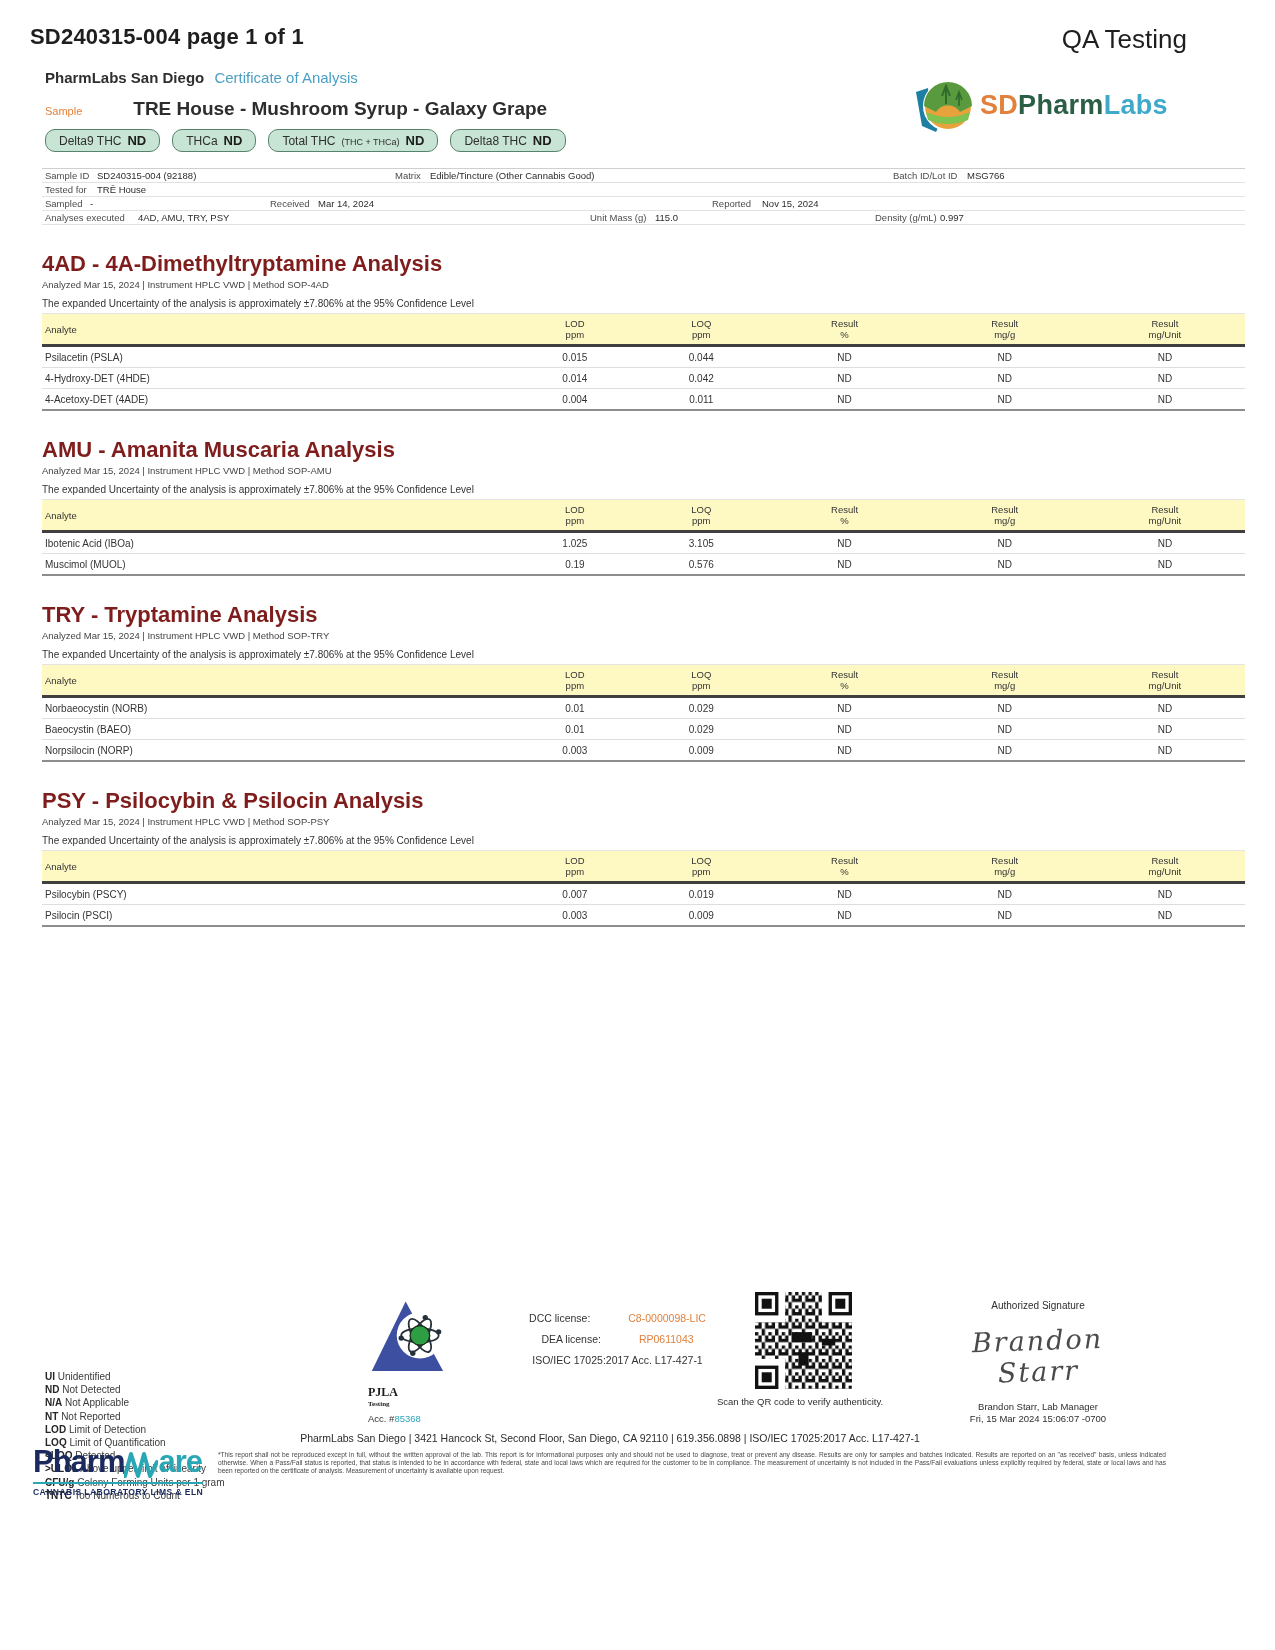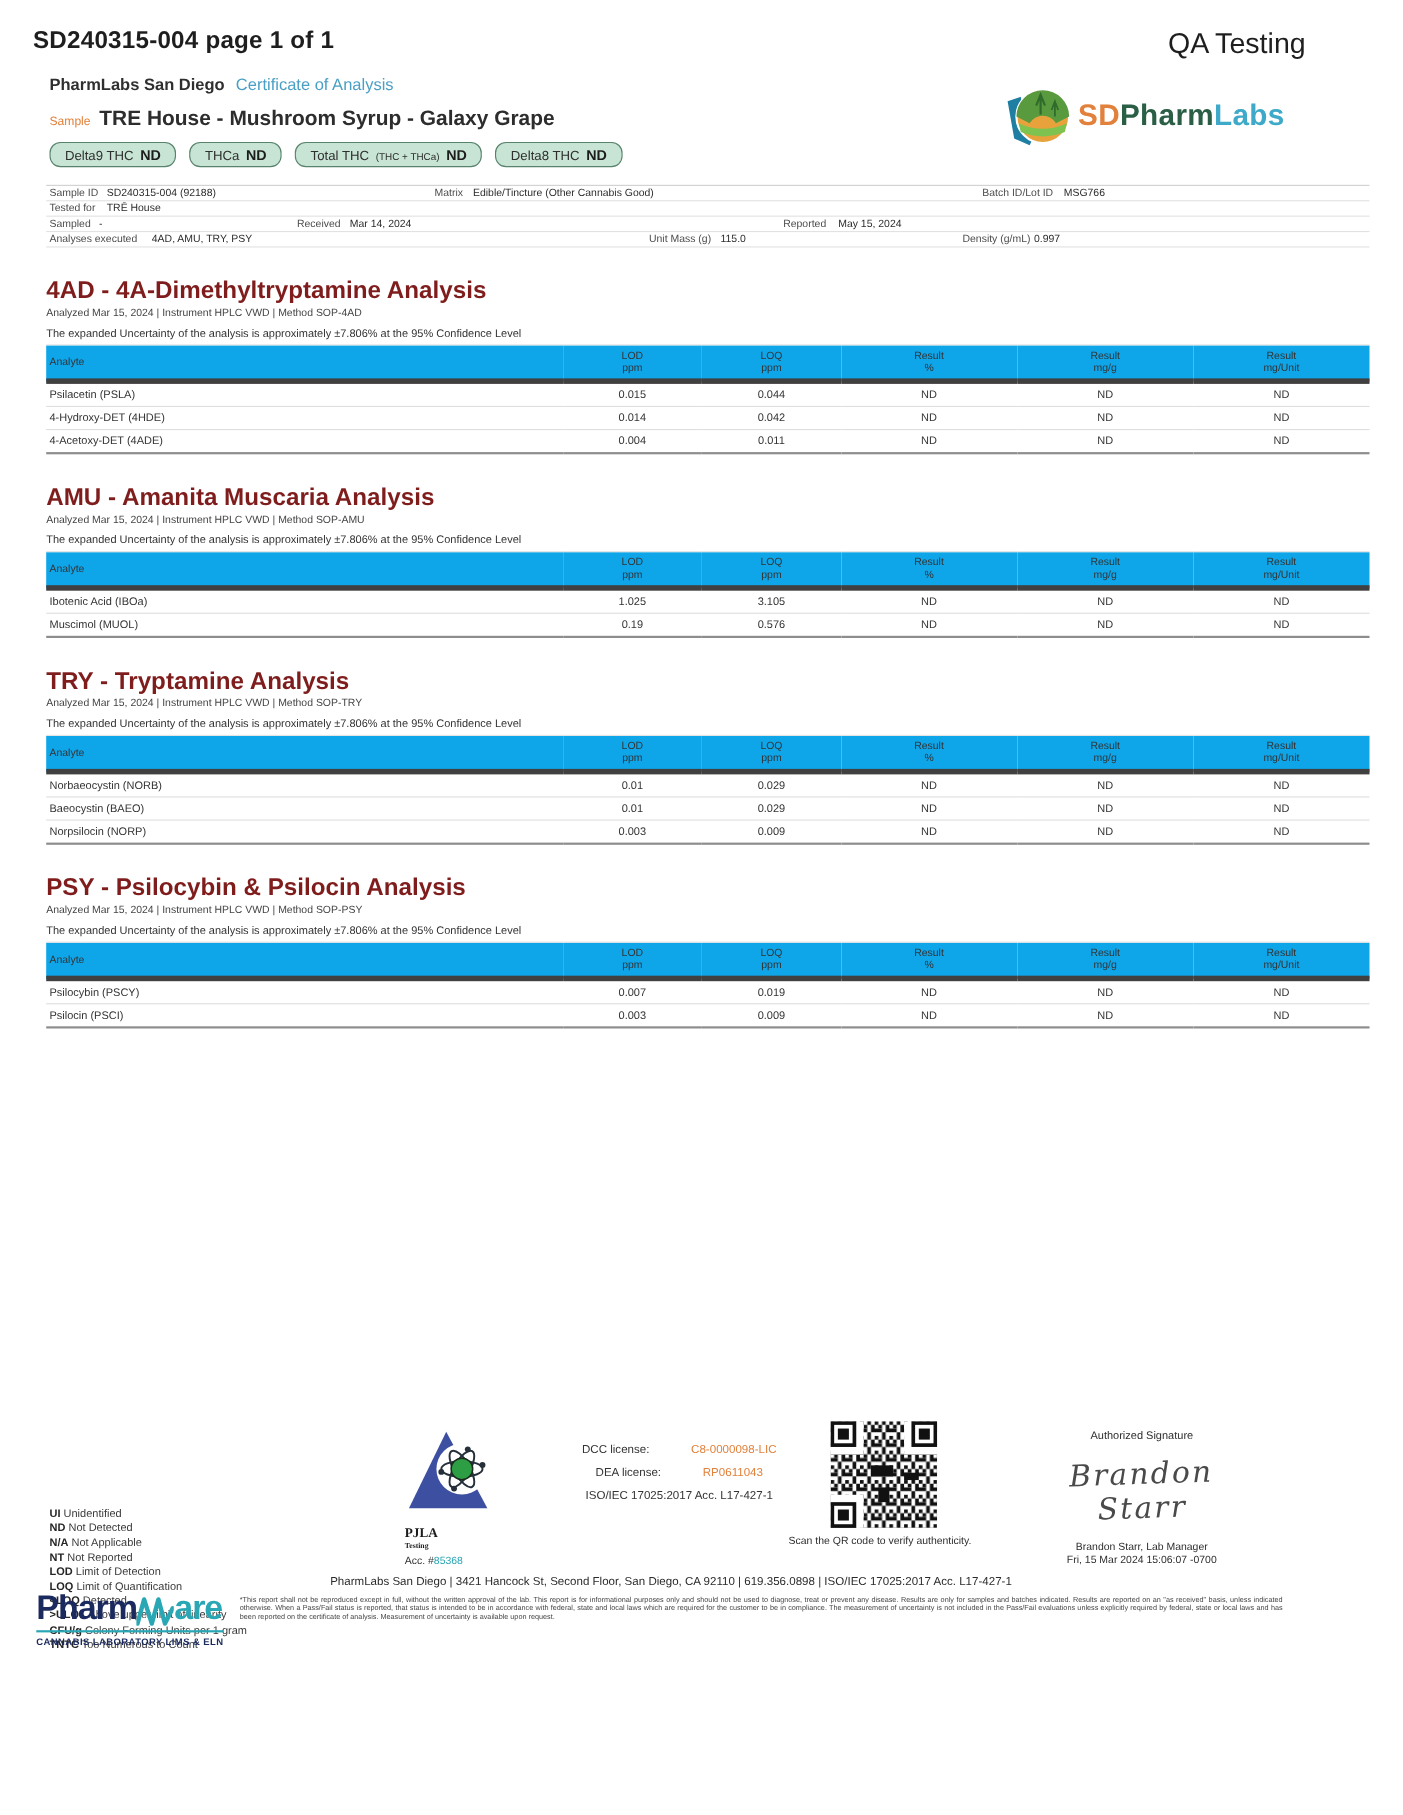--- a/index.html
+++ b/index.html
@@ -5,21 +5,21 @@
   html,body{margin:0;padding:0;background:#ffffff;}
   .page{position:relative;width:1275px;height:1650px;background:#fff;overflow:hidden;
         font-family:"Liberation Sans",sans-serif;color:#333;}
   
   .topbar{display:flex;justify-content:space-between;align-items:flex-start;padding:24px 88px 0 30px;}
   .doc-title{font-size:22px;font-weight:600;color:#1e1e1e;letter-spacing:0.2px;}
   .qa-label{font-size:26px;font-weight:400;color:#1e1e1e;}
   .lab-line{margin:14px 0 12px 45px;font-size:15px;}
   .lab-name{font-weight:700;color:#2f2f2f;}
   .doc-type{color:#4a9fc4;font-weight:500;margin-left:6px;}
-  .sample-line{margin:7px 0 0 45px;display:flex;align-items:baseline;}
+  .sample-line{margin:7px 0 0 45px;display:flex;align-items:baseline;gap:43px;}
   .sample-label{font-size:11px;color:#e2813b;margin-right:8px;}
   .sample-name{font-size:19px;font-weight:700;color:#2d2d2d;}
   .pill-row{margin:9px 0 0 45px;display:flex;gap:12px;}
   .pill{background:#c7e4d4;border:1.5px solid #57826c;border-radius:10px;
         padding:3px 13px;font-size:12px;color:#2f2f2f;display:flex;align-items:baseline;gap:6px;}
   .pill-sub{font-size:9px;}
   .pill-val{font-weight:700;font-size:13px;color:#1c1c1c;}
   .emblem{position:absolute;left:912px;top:74px;display:flex;align-items:center;}
   .emblem-text{font-size:27px;font-weight:700;letter-spacing:0.3px;margin-left:4px;}
   .emb-sd{color:#e2813b;}
@@ -30,22 +30,22 @@
   .info-row{position:relative;height:13px;border-bottom:1px solid #e2e2e2;font-size:9.5px;}
   .info-row span{position:absolute;top:1px;white-space:nowrap;}
   .il{color:#4c4c4c;}
   .iv{color:#2c2c2c;}
   
   .section{margin:26px 30px 0 42px;}
   .sec-title{font-size:22px;font-weight:600;color:#7f1d1d;}
   .sec-meta{font-size:9.5px;color:#454545;margin-top:2px;}
   .sec-unc{font-size:10px;color:#333;margin-top:8px;margin-bottom:4px;}
   table.res{width:100%;border-collapse:collapse;table-layout:fixed;}
-  table.res th{background:#0ea5e9;font-weight:400;font-size:9.5px;color:#333;
-               padding:4px 2px;border-top:1px solid #e4e4e4;border-bottom:5px solid #404040;}
+  table.res th{background:#fef9c3;font-weight:400;font-size:9.5px;color:#333;
+               padding:4px 2px;border-top:1px solid #e4e4e4;border-bottom:3px solid #404040;}
   table.res th span{display:block;line-height:11px;text-align:center;}
   table.res th.a{text-align:left;padding-left:3px;vertical-align:middle;}
   table.res td{font-size:10px;color:#333;padding:4.5px 2px;border-bottom:1px solid #dedede;text-align:center;}
   table.res td.a{text-align:left;padding-left:3px;}
   table.res tbody tr:last-child td{border-bottom:2px solid #8d8d8d;}
   .nd{color:#2f9464;}
   col.c-an{width:39%;} col.c-n{width:10.5%;} col.c-r{width:13.3%;}
   
   .legend{position:absolute;left:45px;top:1370px;font-size:10px;color:#3a3a3a;line-height:13.2px;}
   .legend b{color:#262626;}
@@ -140,21 +140,21 @@
     <div class="info-row">
       <span class="il" style="left:3px">Tested for</span>
       <span class="iv" style="left:55px">TRĒ House</span>
     </div>
     <div class="info-row">
       <span class="il" style="left:3px">Sampled</span>
       <span class="iv" style="left:48px">-</span>
       <span class="il" style="left:228px">Received</span>
       <span class="iv" style="left:276px">Mar 14, 2024</span>
       <span class="il" style="left:670px">Reported</span>
-      <span class="iv" style="left:720px">May 15, 2024</span>
+      <span class="iv" style="left:720px">Nov 15, 2024</span>
     </div>
     <div class="info-row">
       <span class="il" style="left:3px">Analyses executed</span>
       <span class="iv" style="left:96px">4AD, AMU, TRY, PSY</span>
       <span class="il" style="left:548px">Unit Mass (g)</span>
       <span class="iv" style="left:613px">115.0</span>
       <span class="il" style="left:833px">Density (g/mL)</span>
       <span class="iv" style="left:898px">0.997</span>
     </div>
   </div>

